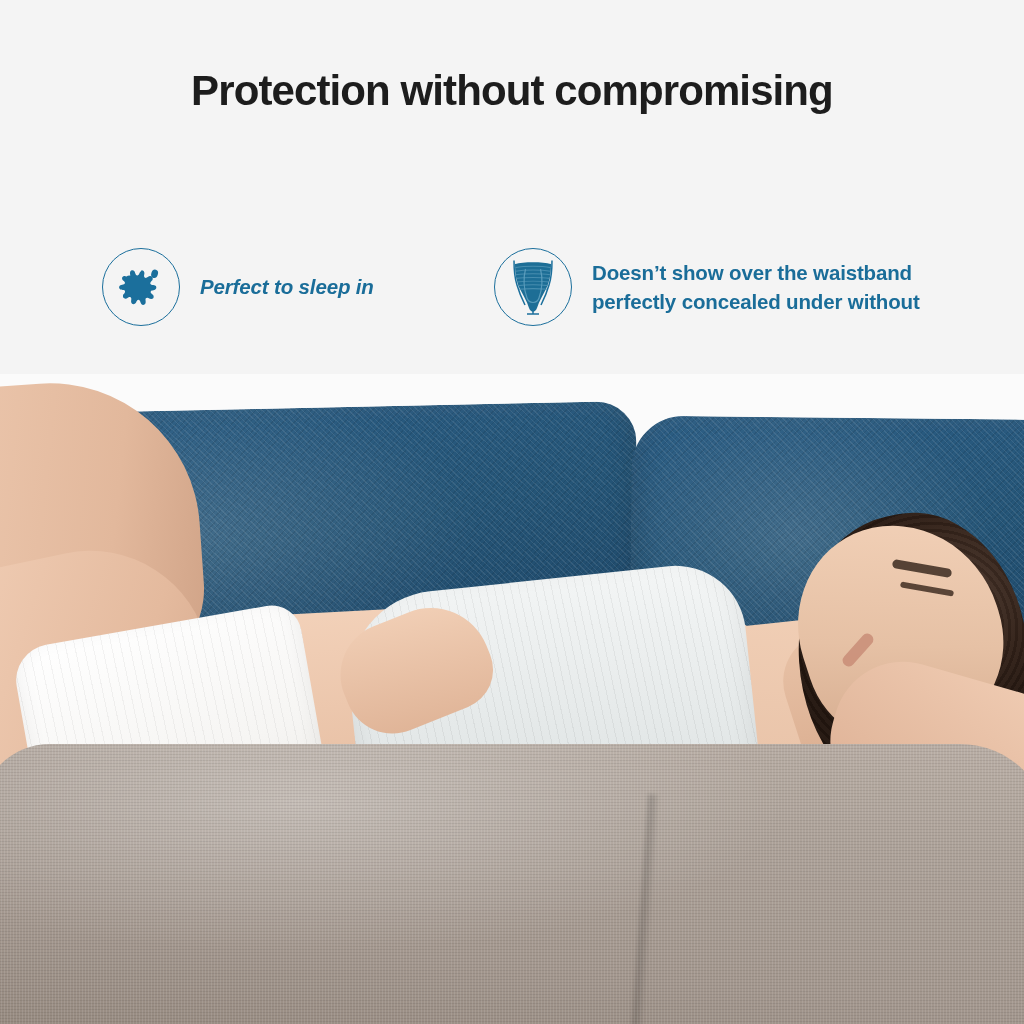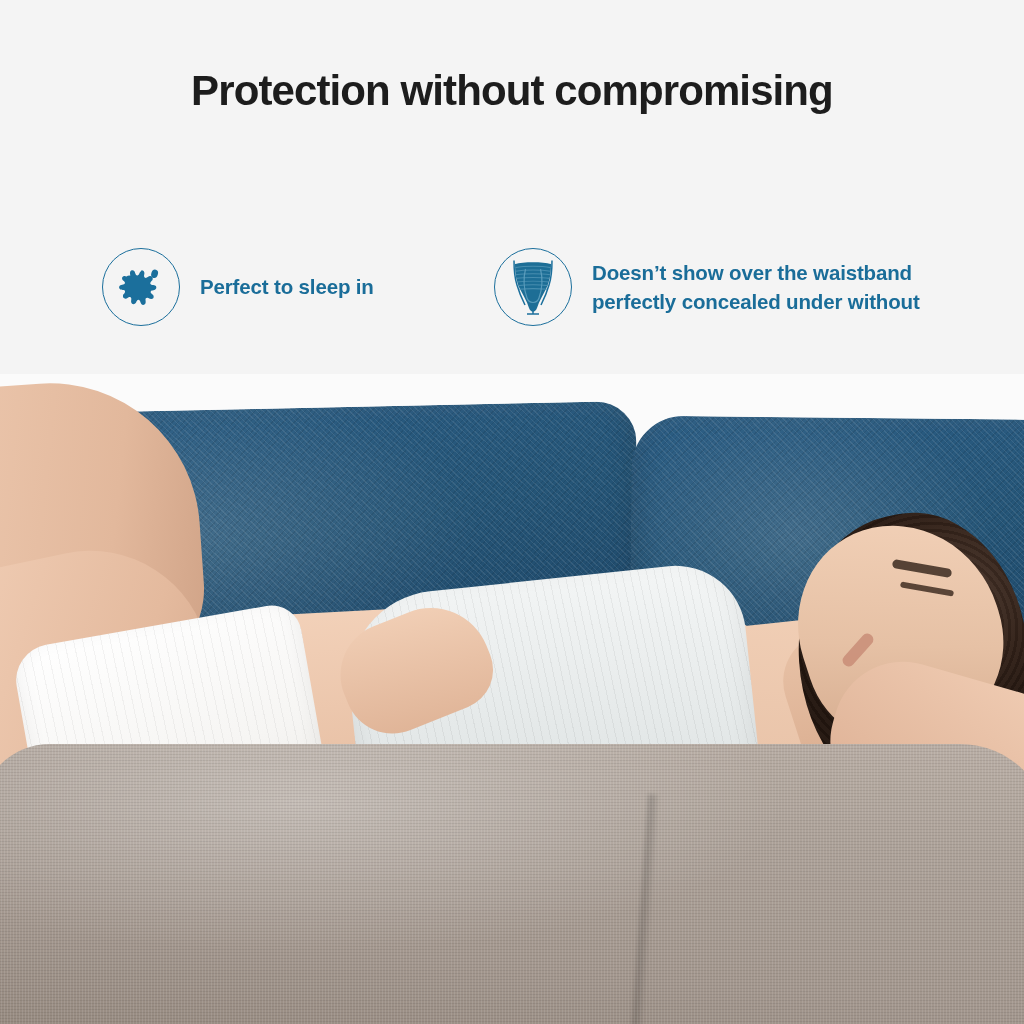--- a/index.html
+++ b/index.html
@@ -64,21 +64,21 @@
     top: 248px;
     width: 1024px;
     height: 95px;
   }
 
   .feature {
     position: absolute;
     display: flex;
     align-items: center;
   }
-  .feature-1 { left: 102px; top: 0; }
+  .feature-1 { left: 102px; top: 0; font-style: italic; }
   .feature-2 { left: 494px; top: 0; }
 
   .icon-circle {
     width: 78px;
     height: 78px;
     flex: 0 0 78px;
     border-radius: 50%;
     border: 1.6px solid #1b6f9c;
     display: flex;
     align-items: center;

